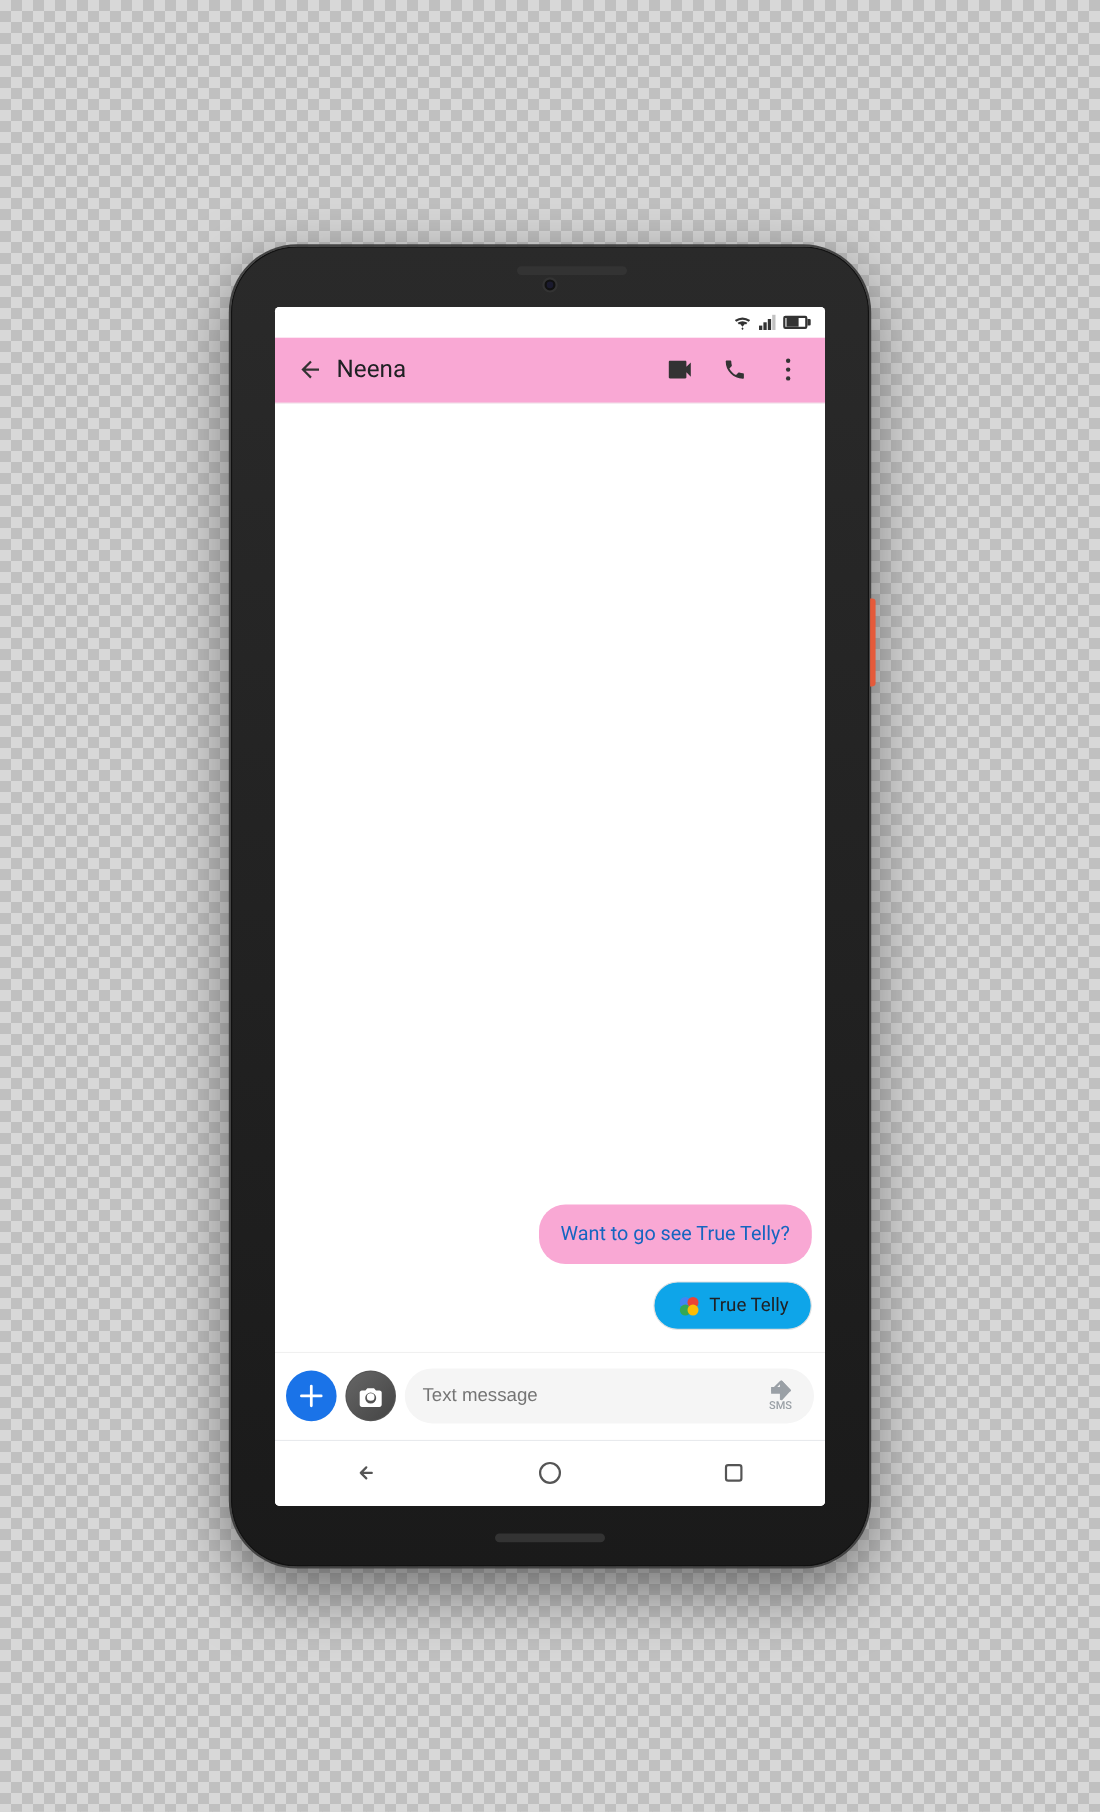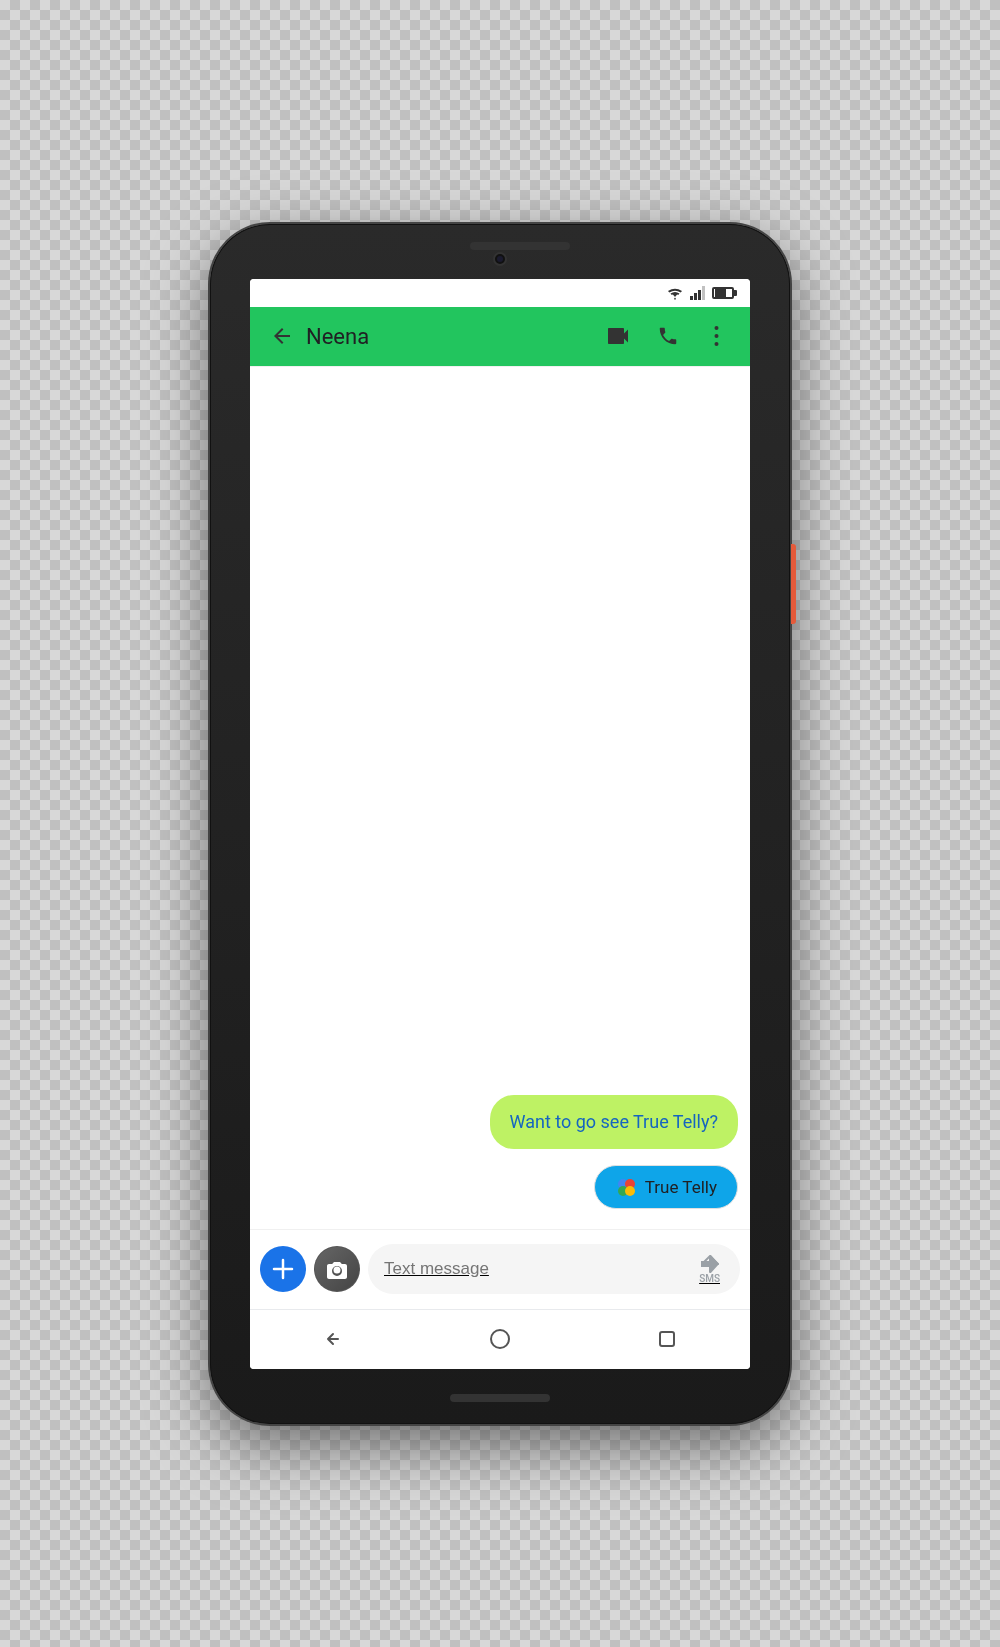--- a/index.html
+++ b/index.html
@@ -177,21 +177,21 @@
     .battery-fill {
       width: 60%;
       height: 8px;
       background: #333;
       margin-left: 1px;
     }
 
     
     .app-bar {
       height: 60px;
-      background: #22c55e;
+      background: #f9a8d4;
       display: flex;
       align-items: center;
       padding: 0 12px;
       border-bottom: 1px solid #f0f0f0;
       flex-shrink: 0;
     }
 
     .back-btn {
       width: 40px;
       height: 40px;
@@ -232,21 +232,21 @@
       background: #ffffff;
       overflow-y: auto;
       padding: 12px;
       display: flex;
       flex-direction: column;
       justify-content: flex-end;
     }
 
     .message-bubble-outgoing {
       align-self: flex-end;
-      background: #bef264;
+      background: #f9a8d4;
       color: #1565c0;
       padding: 14px 20px;
       border-radius: 24px;
       font-size: 18px;
       max-width: 80%;
       margin-bottom: 16px;
       line-height: 1.4;
     }
 
     
@@ -268,21 +268,20 @@
     
     .input-bar {
       height: 80px;
       background: #ffffff;
       display: flex;
       align-items: center;
       padding: 0 10px;
       gap: 8px;
       flex-shrink: 0;
       border-top: 1px solid #f0f0f0;
-      text-decoration: underline;
     }
 
     .add-btn {
       width: 46px;
       height: 46px;
       background: #1a73e8;
       border-radius: 50%;
       display: flex;
       align-items: center;
       justify-content: center;

